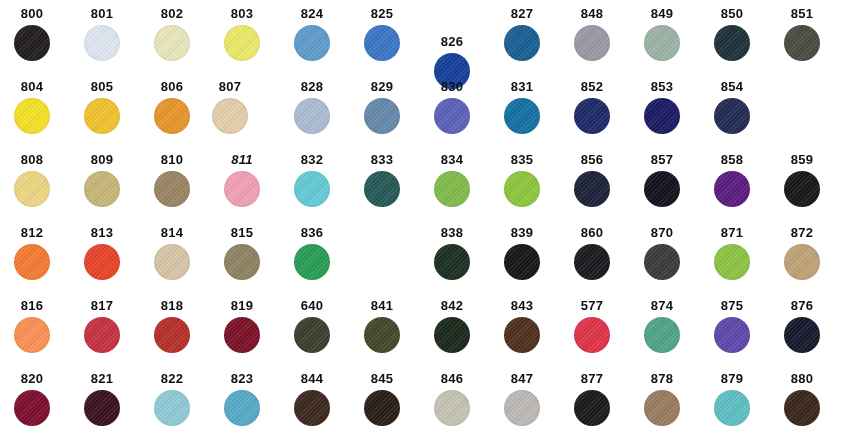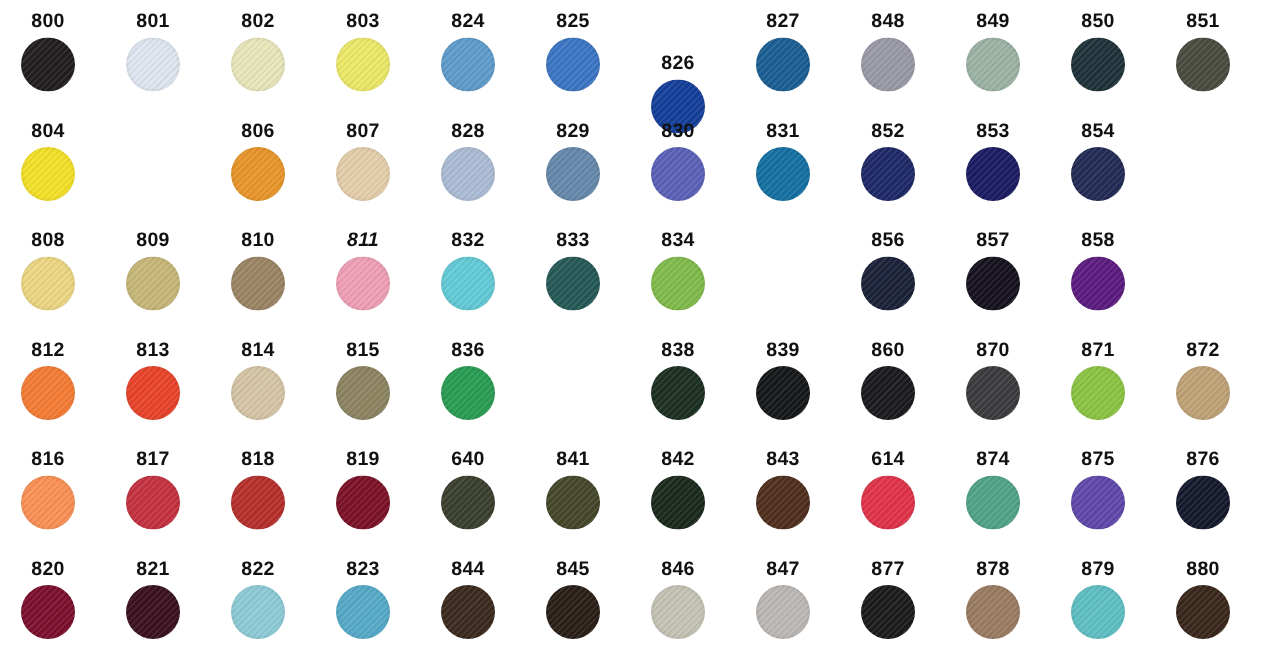--- a/index.html
+++ b/index.html
@@ -108,25 +108,29 @@
       <div class="swatch-dot" style="background-color: rgb(32, 51, 58);"></div>
     </div>
     <div class="swatch-cell" style="left: 778px; top: 6px;">
       <div class="swatch-code">851</div>
       <div class="swatch-dot" style="background-color: rgb(75, 76, 65);"></div>
     </div>
     <div class="swatch-cell" style="left: 8px; top: 79px;">
       <div class="swatch-code">804</div>
       <div class="swatch-dot" style="background-color: rgb(243, 224, 41);"></div>
     </div>
+    <div class="swatch-cell" style="left: 78px; top: 79px;">
+      <div class="swatch-code">805</div>
+      <div class="swatch-dot" style="background-color: rgb(241, 195, 48);"></div>
+    </div>
     <div class="swatch-cell" style="left: 148px; top: 79px;">
       <div class="swatch-code">806</div>
       <div class="swatch-dot" style="background-color: rgb(232, 150, 43);"></div>
     </div>
-    <div class="swatch-cell" style="left: 218px; top: 79px;">
+    <div class="swatch-cell" style="left: 206px; top: 79px;">
       <div class="swatch-code">807</div>
       <div class="swatch-dot" style="background-color: rgb(228, 206, 171);"></div>
     </div>
     <div class="swatch-cell" style="left: 288px; top: 79px;">
       <div class="swatch-code">828</div>
       <div class="swatch-dot" style="background-color: rgb(171, 188, 212);"></div>
     </div>
     <div class="swatch-cell" style="left: 358px; top: 79px;">
       <div class="swatch-code">829</div>
       <div class="swatch-dot" style="background-color: rgb(102, 137, 171);"></div>
@@ -172,32 +176,40 @@
       <div class="swatch-dot" style="background-color: rgb(99, 203, 214);"></div>
     </div>
     <div class="swatch-cell" style="left: 358px; top: 152px;">
       <div class="swatch-code">833</div>
       <div class="swatch-dot" style="background-color: rgb(38, 90, 87);"></div>
     </div>
     <div class="swatch-cell" style="left: 428px; top: 152px;">
       <div class="swatch-code">834</div>
       <div class="swatch-dot" style="background-color: rgb(129, 187, 76);"></div>
     </div>
+    <div class="swatch-cell" style="left: 498px; top: 152px;">
+      <div class="swatch-code">835</div>
+      <div class="swatch-dot" style="background-color: rgb(141, 198, 63);"></div>
+    </div>
     <div class="swatch-cell" style="left: 568px; top: 152px;">
       <div class="swatch-code">856</div>
       <div class="swatch-dot" style="background-color: rgb(28, 34, 57);"></div>
     </div>
     <div class="swatch-cell" style="left: 638px; top: 152px;">
       <div class="swatch-code">857</div>
       <div class="swatch-dot" style="background-color: rgb(22, 19, 31);"></div>
     </div>
     <div class="swatch-cell" style="left: 708px; top: 152px;">
       <div class="swatch-code">858</div>
       <div class="swatch-dot" style="background-color: rgb(92, 29, 128);"></div>
     </div>
+    <div class="swatch-cell" style="left: 778px; top: 152px;">
+      <div class="swatch-code">859</div>
+      <div class="swatch-dot" style="background-color: rgb(25, 24, 26);"></div>
+    </div>
     <div class="swatch-cell" style="left: 8px; top: 225px;">
       <div class="swatch-code">812</div>
       <div class="swatch-dot" style="background-color: rgb(244, 124, 53);"></div>
     </div>
     <div class="swatch-cell" style="left: 78px; top: 225px;">
       <div class="swatch-code">813</div>
       <div class="swatch-dot" style="background-color: rgb(232, 68, 42);"></div>
     </div>
     <div class="swatch-cell" style="left: 148px; top: 225px;">
       <div class="swatch-code">814</div>
@@ -261,21 +273,21 @@
     </div>
     <div class="swatch-cell" style="left: 428px; top: 298px;">
       <div class="swatch-code">842</div>
       <div class="swatch-dot" style="background-color: rgb(28, 42, 29);"></div>
     </div>
     <div class="swatch-cell" style="left: 498px; top: 298px;">
       <div class="swatch-code">843</div>
       <div class="swatch-dot" style="background-color: rgb(80, 48, 31);"></div>
     </div>
     <div class="swatch-cell" style="left: 568px; top: 298px;">
-      <div class="swatch-code">614</div>
+      <div class="swatch-code">577</div>
       <div class="swatch-dot" style="background-color: rgb(224, 52, 75);"></div>
     </div>
     <div class="swatch-cell" style="left: 638px; top: 298px;">
       <div class="swatch-code">874</div>
       <div class="swatch-dot" style="background-color: rgb(81, 164, 137);"></div>
     </div>
     <div class="swatch-cell" style="left: 708px; top: 298px;">
       <div class="swatch-code">875</div>
       <div class="swatch-dot" style="background-color: rgb(96, 73, 171);"></div>
     </div>

